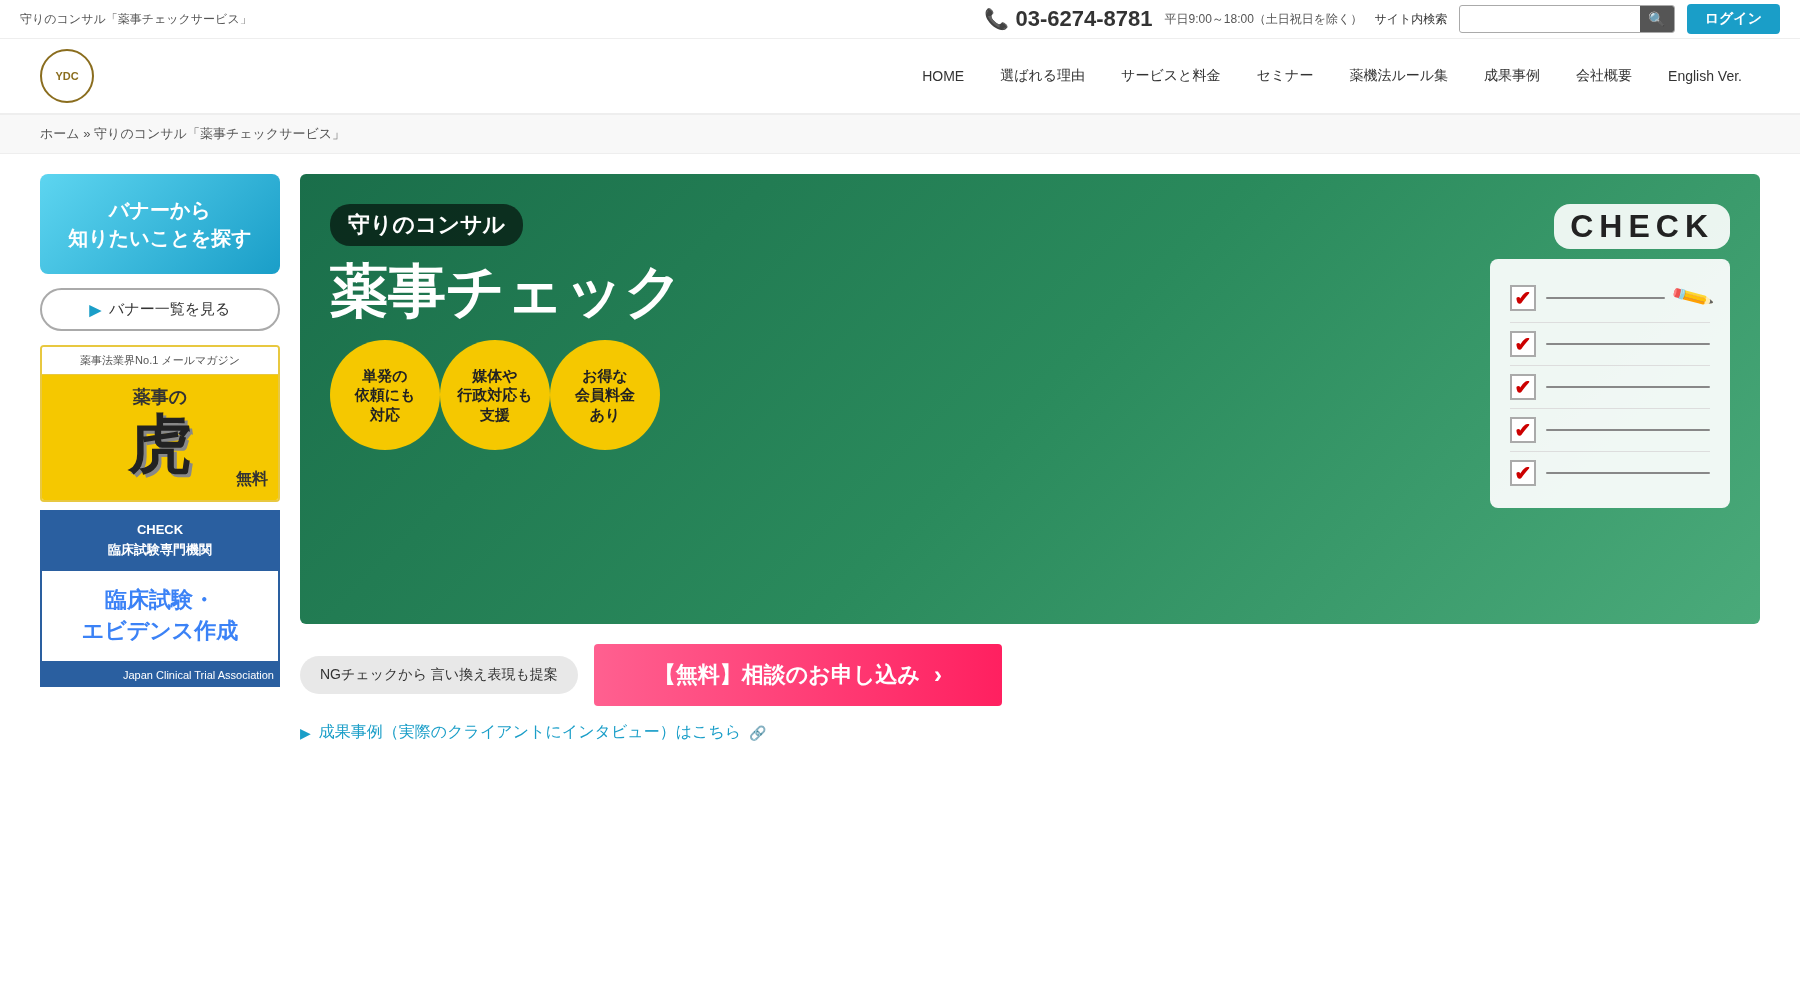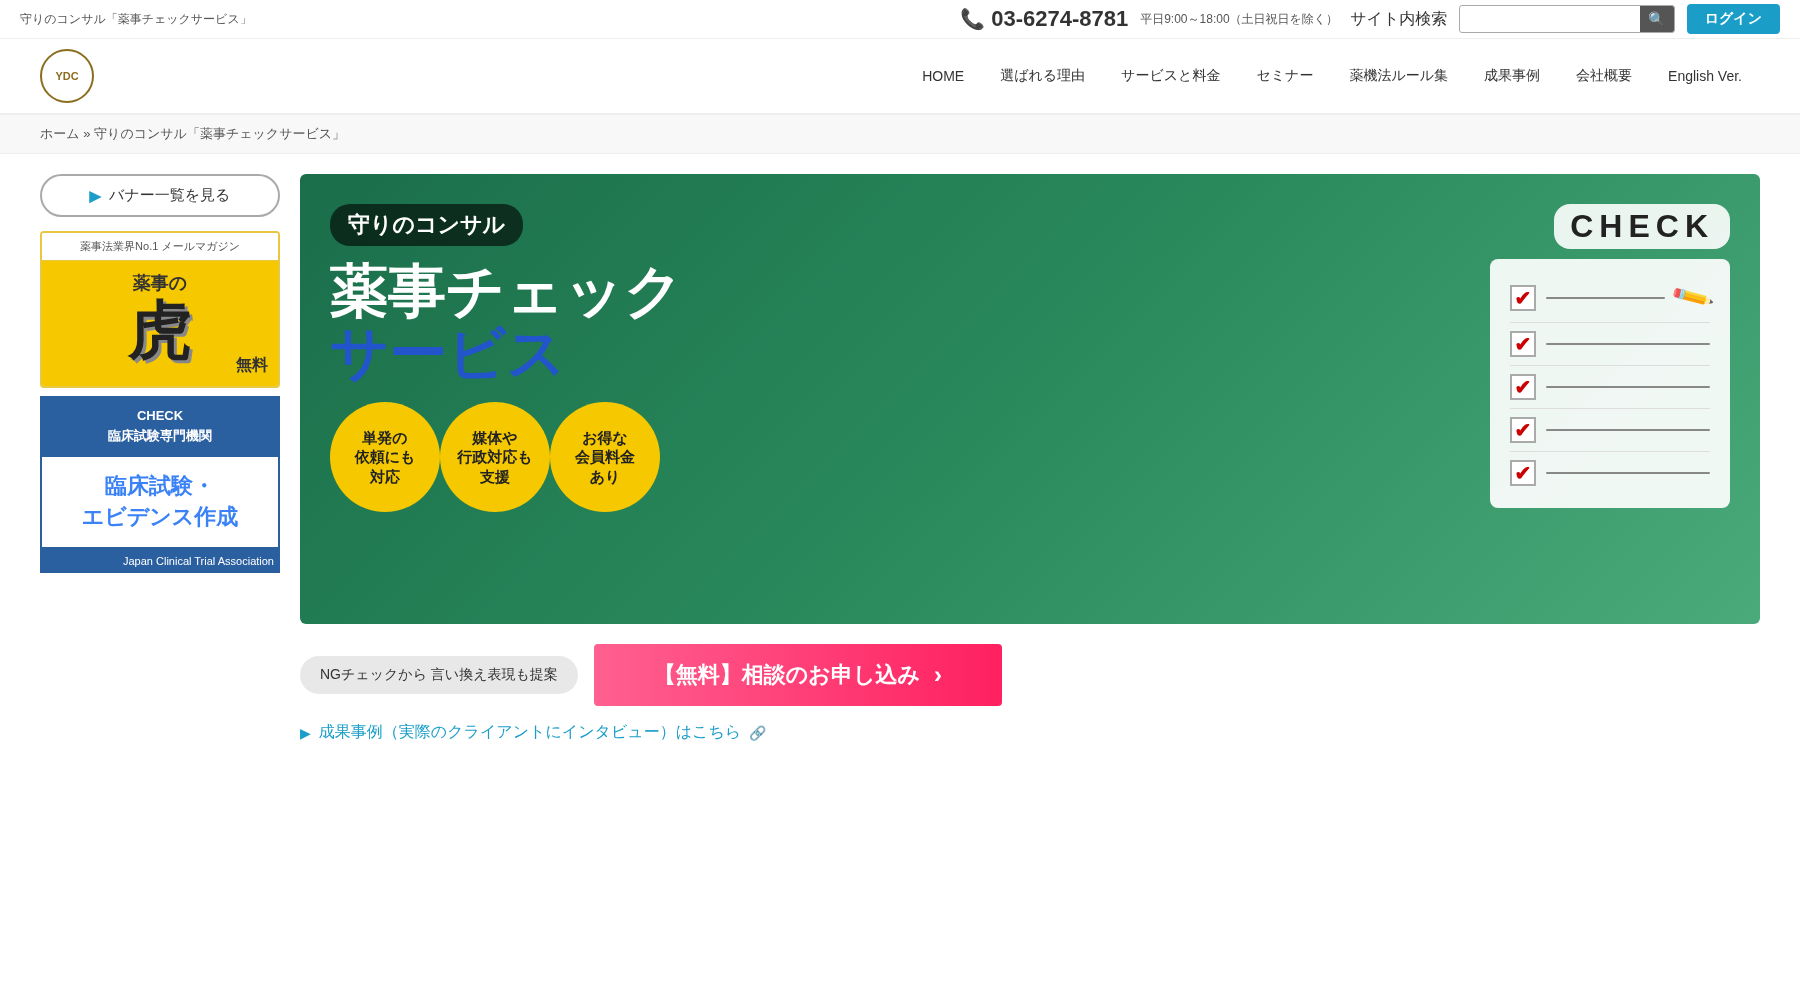--- a/index.html
+++ b/index.html
@@ -14,21 +14,21 @@
       align-items: center;
       justify-content: space-between;
       font-size: 12px;
       color: #333;
     }
     .top-bar-left { color: #555; font-size: 12px; }
     .top-bar-right { display: flex; align-items: center; gap: 12px; }
     .phone-number { display: flex; align-items: center; gap: 6px; font-size: 22px; font-weight: bold; color: #333; }
     .phone-icon { color: #1a9ec8; font-size: 20px; }
     .phone-hours { font-size: 12px; color: #555; }
-    .site-search-label { font-size: 16px; color: #333; }
+    .site-search-label { font-size: 12px; color: #333; }
     .search-box { display: flex; align-items: center; border: 1px solid #aaa; border-radius: 3px; overflow: hidden; }
     .search-input { border: none; outline: none; padding: 4px 8px; width: 180px; font-size: 13px; }
     .search-btn { background: #555; border: none; padding: 5px 8px; cursor: pointer; color: #fff; font-size: 14px; }
     .login-btn {
       background: #1a9ec8;
       color: #fff;
       border: none;
       padding: 6px 18px;
       border-radius: 4px;
       font-size: 14px;
@@ -345,20 +345,24 @@
 
 <div class="breadcrumb">
   <a>ホーム</a>
   <span>»</span>
   <span>守りのコンサル「薬事チェックサービス」</span>
 </div>
 
 <div class="main-content">
 
   <div class="sidebar">
+    <button class="sidebar-banner-btn">
+      <span>バナーから</span><br>
+      <span>知りたいことを探す</span>
+    </button>
 
     <button class="sidebar-list-btn">
       <span class="arrow">▶</span>
       <span>バナー一覧を見る</span>
     </button>
 
     
     <div class="tiger-banner">
       <div class="tiger-banner-top">
         <span>薬事法業界No.1 メールマガジン</span>
@@ -385,21 +389,20 @@
       <div class="jacta-footer">Japan Clinical Trial Association</div>
     </div>
   </div>
 
   <div class="hero-area">
 
     <div class="hero-banner">
       <div class="hero-left">
         <div class="hero-badge">守りのコンサル</div>
         <div class="hero-title-line1">薬事チェック</div>
-        <div class="hero-title-line2">サービス</div>
         <div class="hero-bullets">
           <div class="hero-bullet">
             <span><span>単発の</span><br><span>依頼にも</span><br><span>対応</span></span>
           </div>
           <div class="hero-bullet">
             <span><span>媒体や</span><br><span>行政対応も</span><br><span>支援</span></span>
           </div>
           <div class="hero-bullet">
             <span><span>お得な</span><br><span>会員料金</span><br><span>あり</span></span>
           </div>

